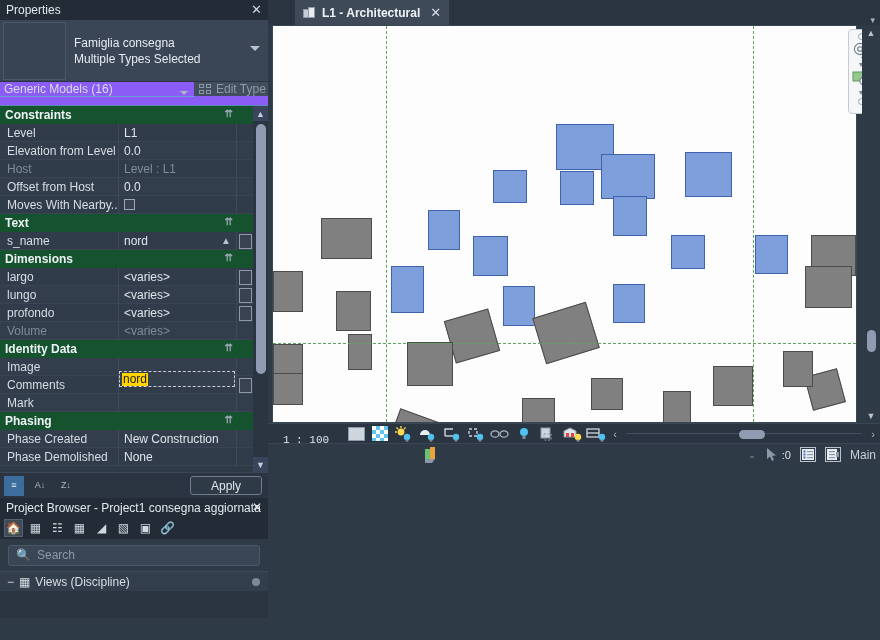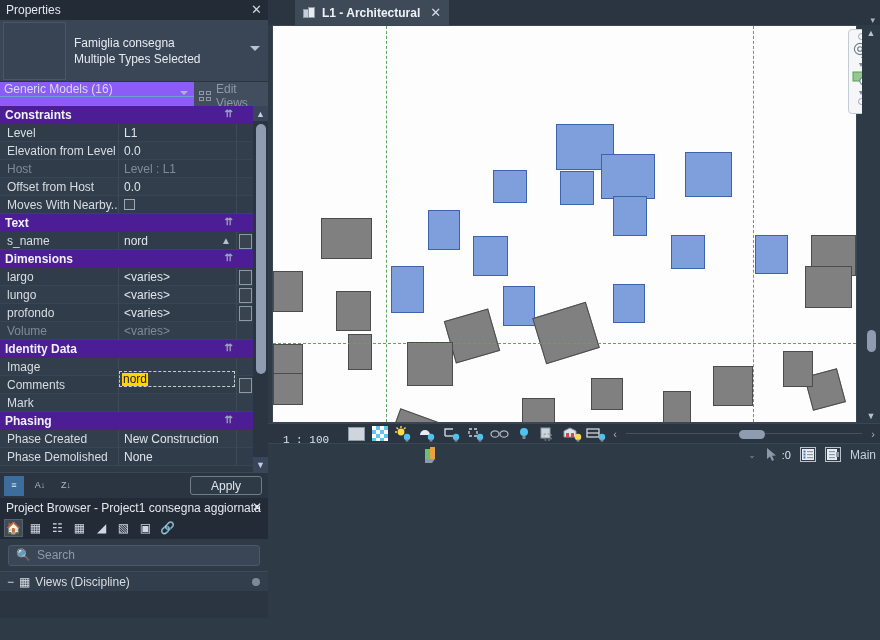--- a/index.html
+++ b/index.html
@@ -67,21 +67,21 @@
   .et-ico i:nth-child(2){left:7px;top:0;width:5px;height:4px;}
   .et-ico i:nth-child(3){left:0;top:6px;width:5px;height:4px;}
   .et-ico i:nth-child(4){left:7px;top:6px;width:5px;height:4px;}
 
   
   #prop-scroll {
     position:relative; height:366px; width:268px; overflow:hidden; background:#2f3a47;
   }
   .prop-grid { width:253px; }
   .grp-row {
-    height:18px; background:#4c1d95; display:flex; align-items:center;
+    height:18px; background:#14532d; display:flex; align-items:center;
     font-weight:bold; color:#eef2f6; padding-left:5px; position:relative; font-size:12px;
   }
   .grp-row .chev {
     position:absolute; right:20px; top:3px; color:#9aa6b4; font-size:10px; line-height:10px;
   }
   .p-row {
     height:18px; display:flex; align-items:center; border-bottom:1px solid #3a4554;
     background:#333e4c;
   }
   .p-row:nth-child(even){ background:#313c4a; }
@@ -278,21 +278,21 @@
         <span>Generic Models (16)</span>
         <span class="caret"></span>
       </div>
       <div class="edit-type-btn">
         <span class="et-ico">
             <i></i>
             <i></i>
             <i></i>
             <i></i>
           </span>
-        <span>Edit Views</span>
+        <span>Edit Type</span>
       </div>
     </div>
 
     <div id="prop-scroll">
       <div class="prop-grid" id="prop-grid">
           <div class="grp-row">
             <span>Constraints</span>
             <span class="chev">⇈</span>
           </div>
           <div class="p-row">

